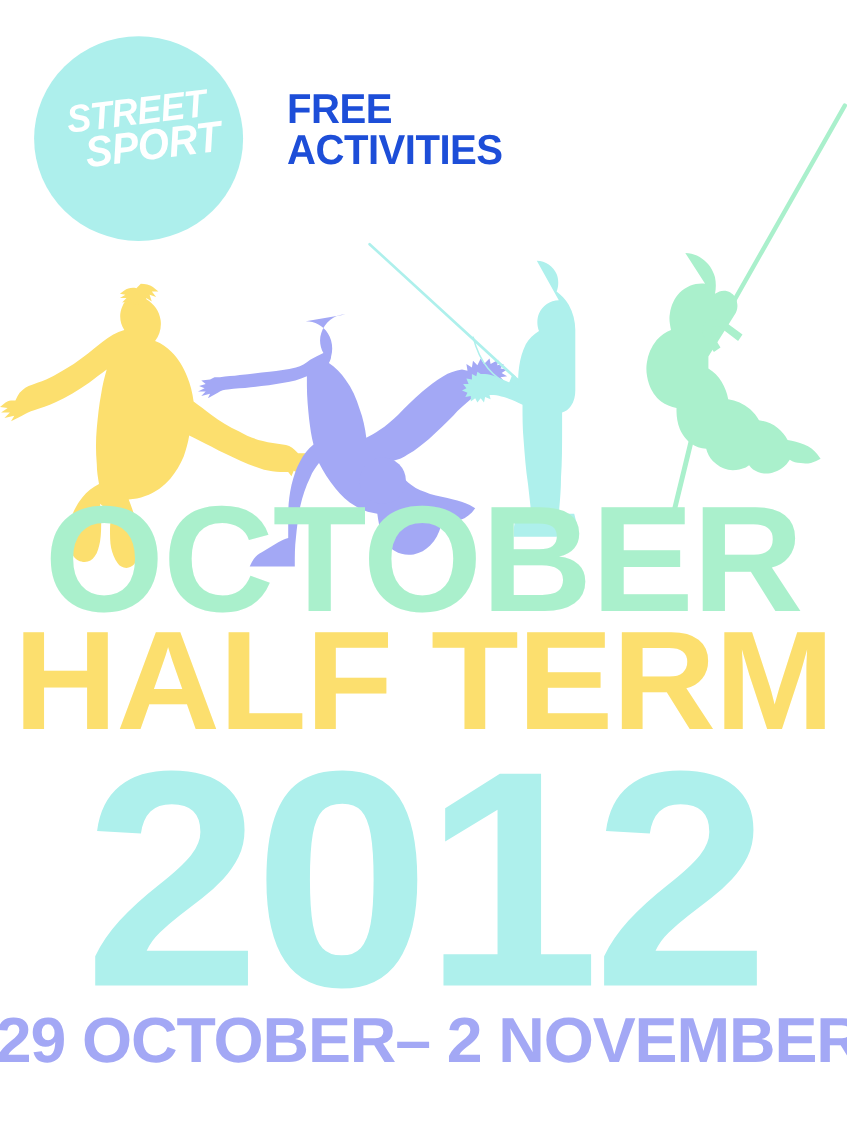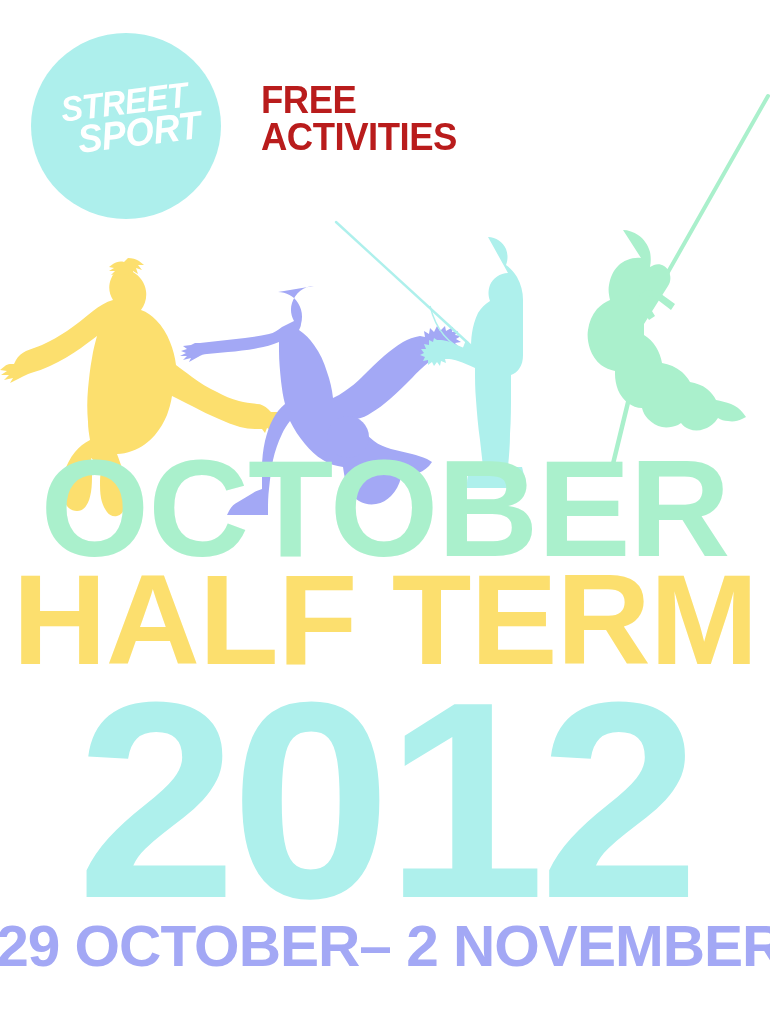--- a/index.html
+++ b/index.html
@@ -57,21 +57,21 @@
     font-size: 39px;
     padding-left: 24px;
     transform: scaleX(0.94);
   }
 
   
   #free-activities {
     position: absolute;
     left: 261px;
     top: 82px;
-    color: #b91c1c;
+    color: #1d4ed8;
     font-family: "Liberation Sans", sans-serif;
     font-weight: bold;
     font-size: 38px;
     line-height: 0.98;
     letter-spacing: -0.5px;
   }
   #free-activities span {
     display: block;
     transform: scaleX(0.96);
     transform-origin: left center;

